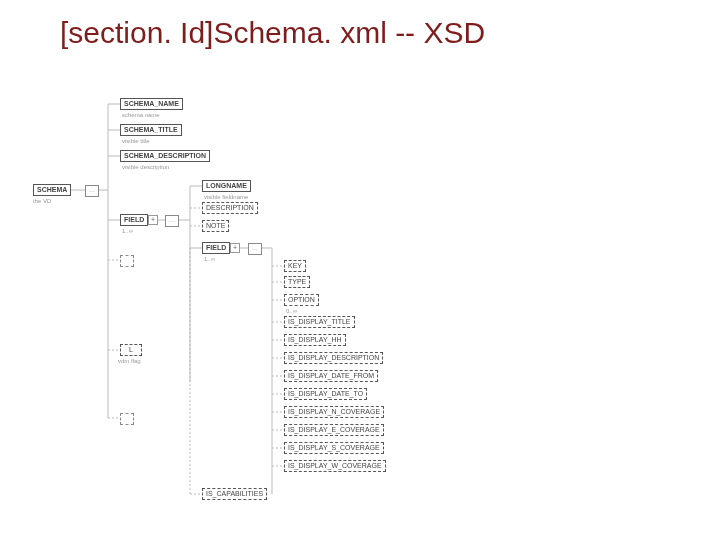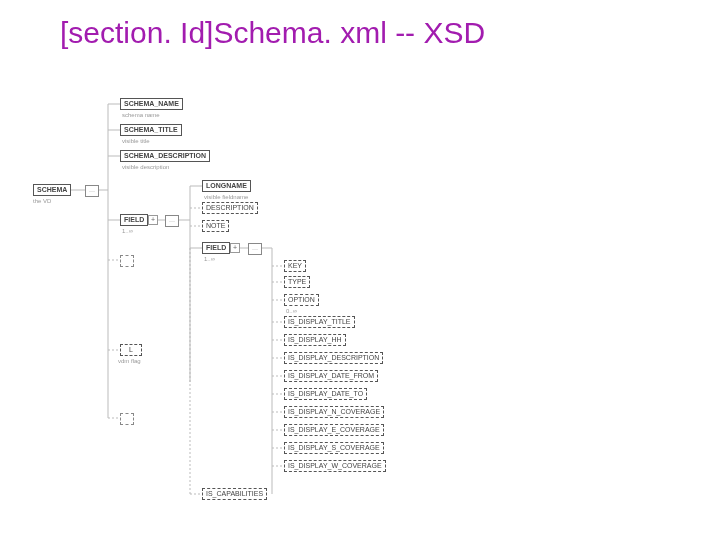--- a/index.html
+++ b/index.html
@@ -1,16 +1,16 @@
 <!DOCTYPE html>
 <html><head>
 <meta charset="utf-8">
 <style>
   html,body{margin:0;padding:0;width:720px;height:540px;background:#fff;font-family:Arial,Helvetica,sans-serif;overflow:hidden}
-  .title{font-size:30px;color:#a21caf;position:absolute;top:16px;left:60px;white-space:nowrap}
+  .title{font-size:30px;color:#7f1d1d;position:absolute;top:16px;left:60px;white-space:nowrap}
   .diagram{position:absolute;top:90px;left:30px;width:660px;height:440px}
   .node{position:absolute;border:1px solid #555;background:#fff;font-size:7px;color:#444;padding:1px 3px;white-space:nowrap;line-height:1.1}
   .bold{font-weight:700}
   .dashed{border-style:dashed}
   .caption{position:absolute;font-size:6px;color:#999;white-space:nowrap}
   .seq{position:absolute;border:1px solid #888;background:#fff;width:12px;height:10px;font-size:6px;text-align:center;line-height:10px;color:#666}
   .seq-dashed{border-style:dashed}
   svg.wires{position:absolute;top:0;left:0;width:660px;height:440px;pointer-events:none}
   svg.wires line{stroke:#bbb;stroke-width:1}
   svg.wires line.d{stroke-dasharray:2 2}

